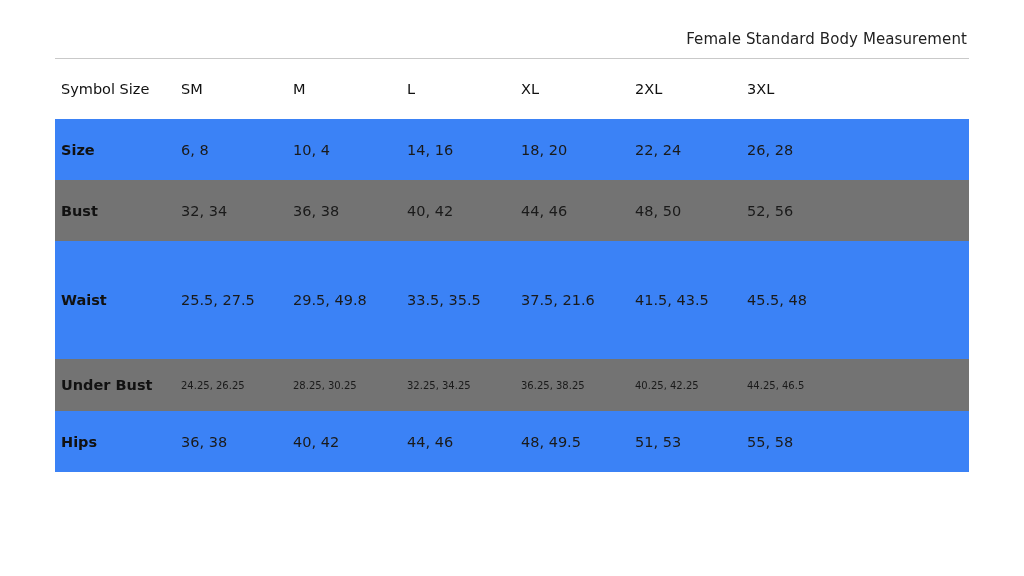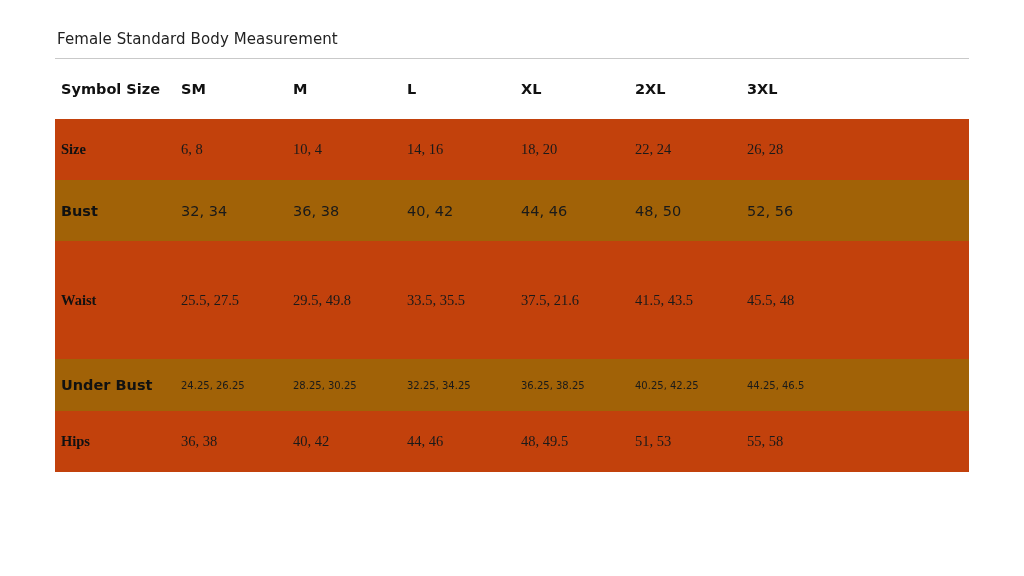--- a/index.html
+++ b/index.html
@@ -21,20 +21,21 @@
     background: #ffffff;
     box-sizing: border-box;
     padding: 24px 55px 0 55px;
   }
   .doc-title {
     font-size: 15px;
     font-weight: 400;
     color: #222222;
     letter-spacing: 0.1px;
     padding: 6px 2px 10px 2px;
+    text-align: right;
   }
   .title-rule {
     height: 1px;
     background: #c9c9c9;
     width: 914px;
     margin: 0 0 0 0;
   }
   table.size-table {
     border-collapse: collapse;
     width: 914px;
@@ -51,38 +52,37 @@
 
   table.size-table th,
   table.size-table td {
     text-align: left;
     vertical-align: middle;
     font-size: 14.5px;
     padding: 0 6px 0 6px;
     border: none;
   }
   table.size-table thead th {
-    font-weight: bold;
+    font-weight: normal;
     height: 60px;
     color: #111111;
   }
   table.size-table tbody th {
     font-weight: bold;
     color: #111111;
   }
   table.size-table tbody td {
     font-weight: 400;
     color: #1a1a1a;
   }
   tr.shaded th, tr.shaded td {
-    background: #c2410c;
-    font-family: Liberation Serif, serif;
+    background: #3b82f6;
   }
   tr.plain th, tr.plain td {
-    background: #a16207;
+    background: #737373;
   }
   tr.r-size th, tr.r-size td { height: 61px; }
   tr.r-bust th, tr.r-bust td { height: 61px; }
   tr.r-waist th, tr.r-waist td { height: 118px; }
   tr.r-underbust th, tr.r-underbust td { height: 52px; }
   tr.r-hips th, tr.r-hips td { height: 61px; }
 
   
   tr.r-underbust td { font-size: 10px; }
 </style>

